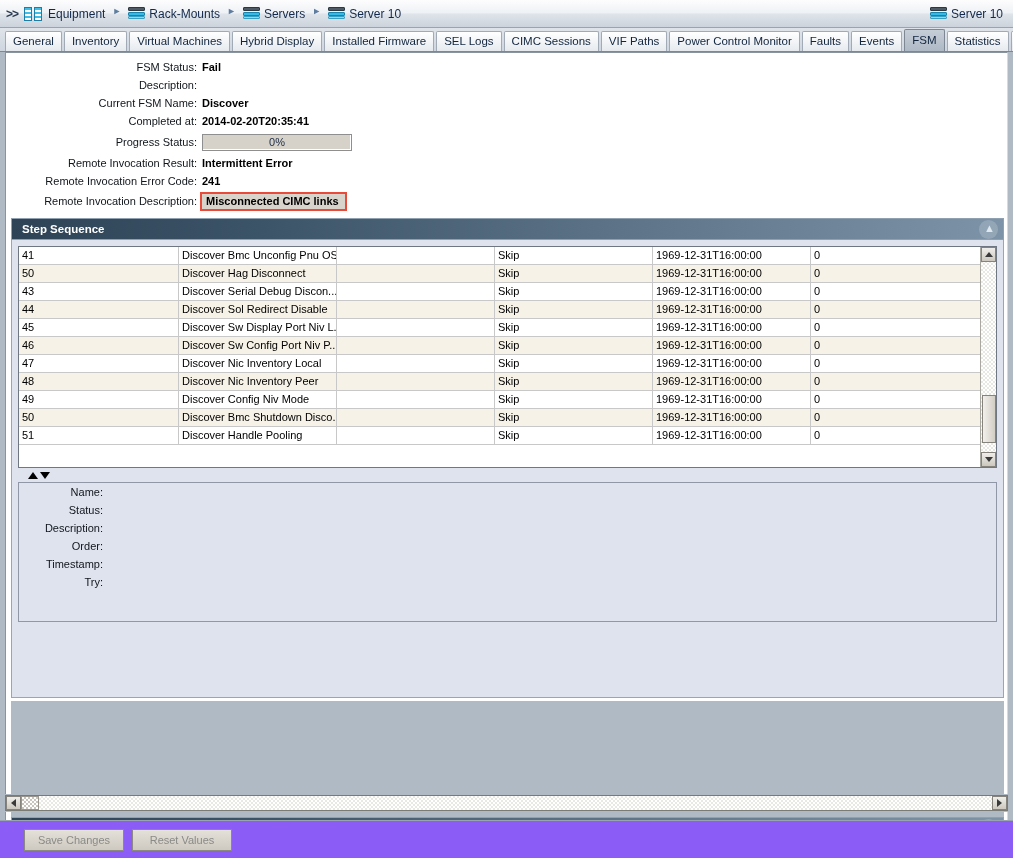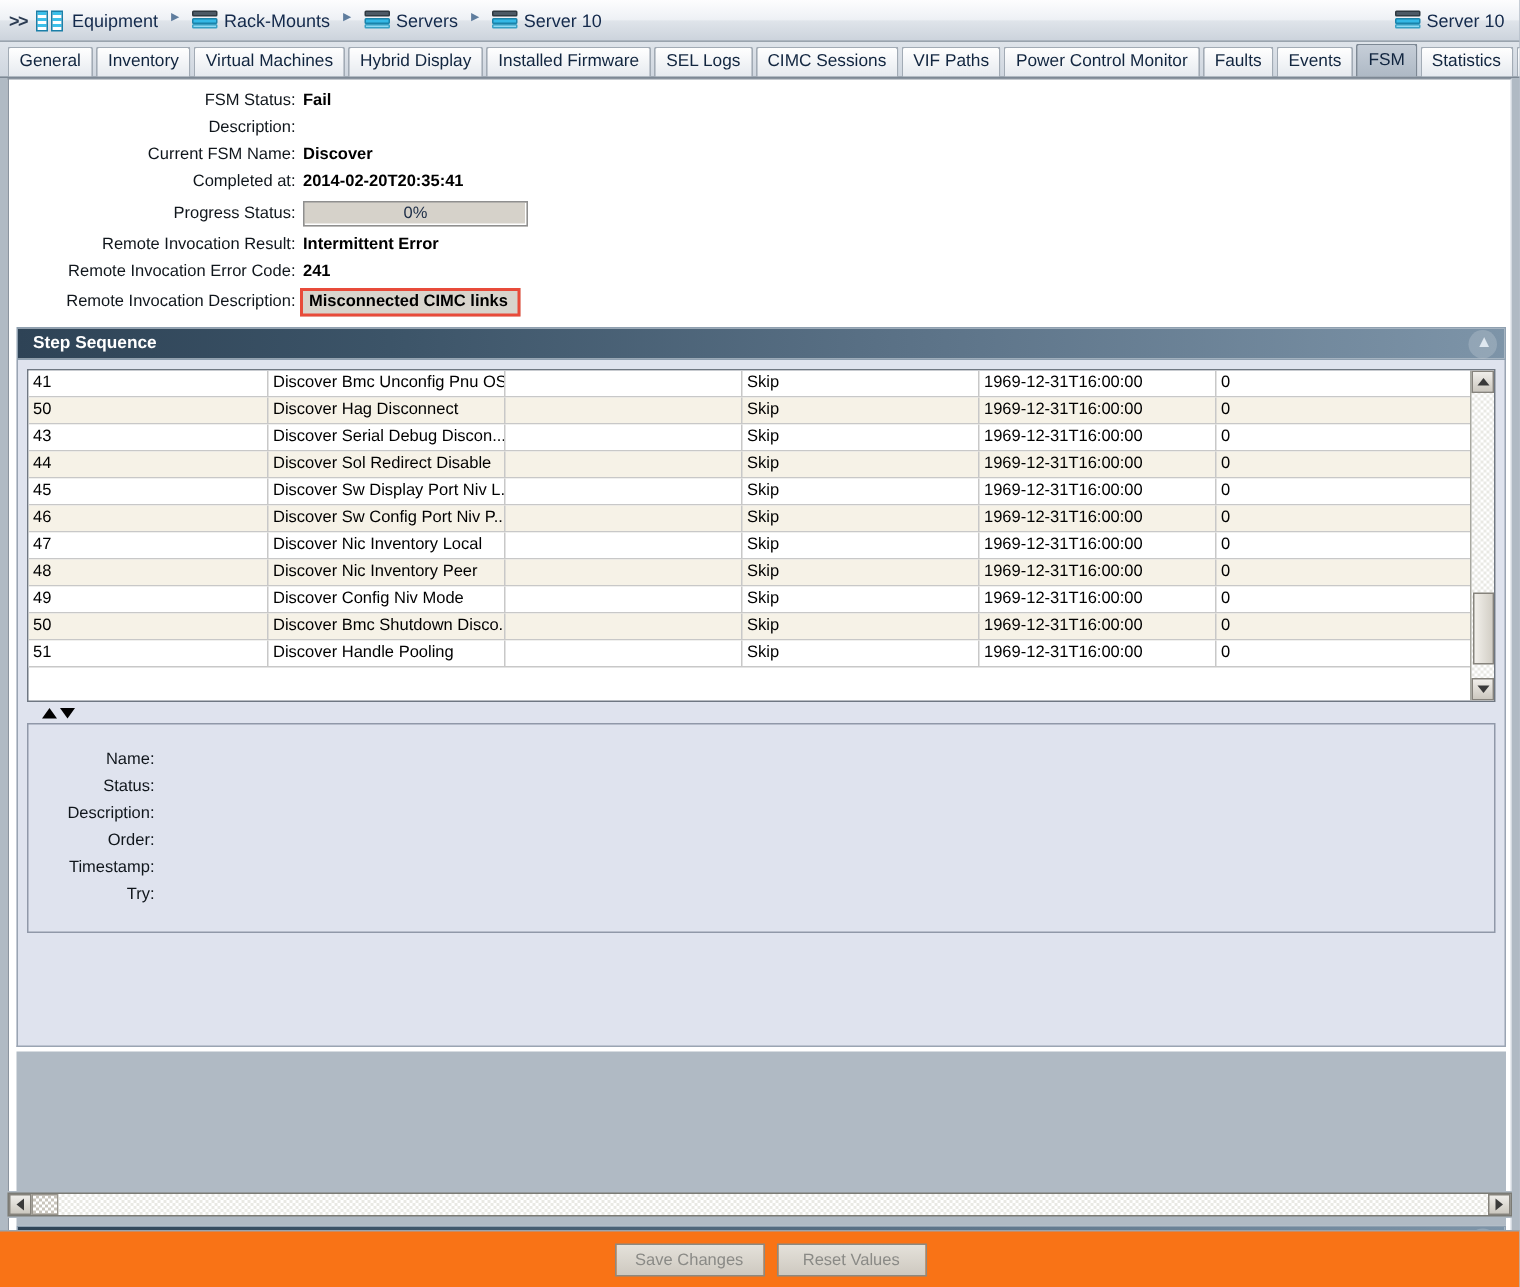--- a/index.html
+++ b/index.html
@@ -242,21 +242,20 @@
   }
   .sp-up { width:0;height:0;border-left:5px solid transparent;border-right:5px solid transparent;border-bottom:7px solid #000;}
   .sp-dn { width:0;height:0;border-left:5px solid transparent;border-right:5px solid transparent;border-top:7px solid #000;}
 
   
   .detail-pane {
     margin-top: 2px;
     height: 140px;
     background: #dfe3ee;
     border: 1px solid #9098a8;
-    padding-top: 14px;
   }
   .detail-row { display: flex; height: 18px; align-items: center; }
   .detail-label {
     width: 88px; text-align: right; padding-right: 4px;
     font-size: 11px; color: #10161c;
   }
   .detail-value { font-size: 11px; }
 
   
   .filler {
@@ -288,23 +287,23 @@
     display: flex; align-items: center; justify-content: center;
   }
   .hsb-arrow-l { width:0;height:0;border-top:4px solid transparent;border-bottom:4px solid transparent;border-right:5px solid #3a3a3a;}
   .hsb-arrow-r { width:0;height:0;border-top:4px solid transparent;border-bottom:4px solid transparent;border-left:5px solid #3a3a3a;}
   .hsb-track { flex:1; background: repeating-conic-gradient(#e9e9e4 0% 25%, #ffffff 0% 50%) 0 0/4px 4px; }
   .hsb-thumb { width: 18px; flex: none; background: repeating-conic-gradient(#c9c5bc 0% 25%, #ffffff 0% 50%) 0 0/4px 4px; border:1px solid #9a968e;}
 
   
   .footer {
     position: absolute; left: 0; top: 820px; width: 1013px; height: 38px;
-    background: #f97316;
+    background: #8b5cf6;
     border-top: 1px solid #9aa4ae;
-    display: flex; align-items: center; justify-content: center;
+    display: flex; align-items: center; justify-content: flex-start;
     padding-right: 10px; gap: 8px; padding-left: 24px;
   }
   .btn {
     min-width: 100px; height: 22px;
     background: linear-gradient(to bottom,#e4e1da,#cec9c0);
     border: 1px solid #8d8980;
     font-size: 11px; color: #8a8a86;
     display: flex; align-items: center; justify-content: center;
     cursor: default;
   }

